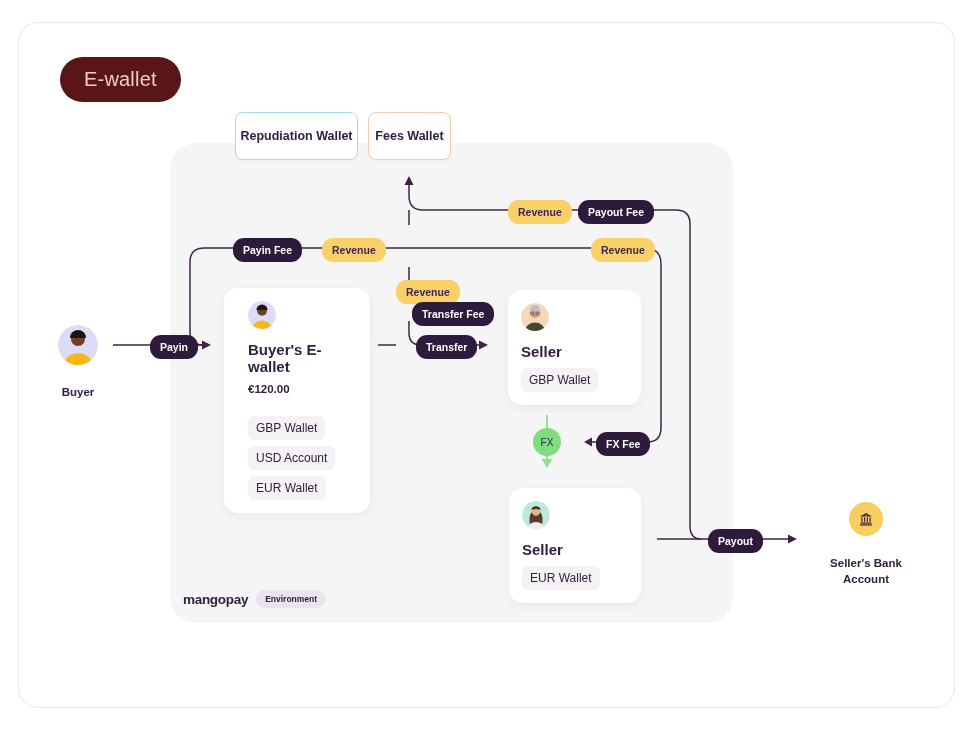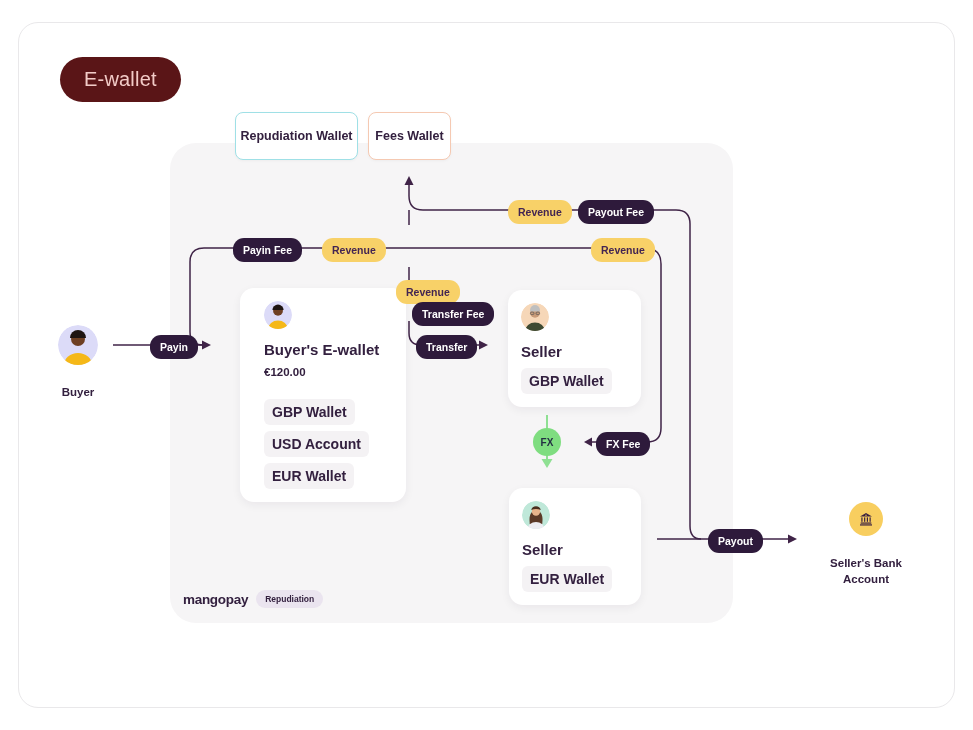--- a/index.html
+++ b/index.html
@@ -41,29 +41,29 @@
   .pill{position:absolute;z-index:3;height:21px;padding:12px 10px;border-radius:11px;
         display:flex;align-items:center;font-size:10.5px;font-weight:700;white-space:nowrap;}
   .pill.dark{background:var(--dark-pill);color:#fff;}
   .pill.gold{background:var(--gold-pill);color:#432552;}
   .card{position:absolute;z-index:2;background:#fff;border-radius:14px;padding:13px;
         box-shadow:0 3px 10px rgba(40,20,50,.06);}
   .card .avatar{width:28px;height:28px;border-radius:50%;overflow:hidden;margin-bottom:12px;}
   .card h3{font-size:15px;font-weight:700;color:var(--ink);margin-bottom:8px;}
   .balance{font-size:11.5px;font-weight:700;color:var(--ink);margin-bottom:21px;}
   .tags{display:flex;flex-wrap:wrap;gap:6px;}
-  .tag{background:var(--tag-bg);color:var(--ink);font-size:14px;font-weight:700;
+  .tag{background:var(--tag-bg);color:var(--ink);font-size:12px;font-weight:400;
        padding:5px 8px;border-radius:6px;white-space:nowrap;}
   .actor{position:absolute;z-index:2;display:flex;flex-direction:column;align-items:center;}
   .actor .big-avatar{width:40px;height:40px;border-radius:50%;overflow:hidden;}
   .actor .actor-label{margin-top:20px;font-size:11.5px;font-weight:700;color:var(--ink);
        text-align:center;line-height:1.35;}
   .fx-circle{position:absolute;z-index:2;left:533px;top:428px;width:28px;height:28px;border-radius:50%;
        background:var(--green);display:flex;align-items:center;justify-content:center;
-       font-size:10px;font-weight:700;color:#233043;}
+       font-size:10px;font-weight:400;color:#233043;}
   .bank-circle{width:34px;height:34px;border-radius:50%;background:var(--bank-yellow);
        display:flex;align-items:center;justify-content:center;}
   .footer-brand{position:absolute;z-index:2;left:183px;top:590px;display:flex;align-items:center;gap:8px;}
   .brand-word{font-size:13.5px;font-weight:700;color:var(--ink);letter-spacing:-.3px;}
   .env-pill{background:var(--env-bg);color:var(--ink);font-size:8.5px;font-weight:700;
        padding:4px 9px;border-radius:10px;}
 </style>
 </head>
 <body>
 
@@ -112,21 +112,21 @@
       <svg width="40" height="40" viewBox="0 0 40 40">
         <circle cx="20" cy="20" r="20" fill="#DCDBF8"></circle>
         <circle cx="20" cy="14" r="7" fill="#6E3F23"></circle>
         <path d="M20,5 a8,8 0 0 1 8,8 l-16,0 a8,8 0 0 1 8,-8" fill="#1E1412"></path>
         <path d="M6,40 a14,12 0 0 1 28,0 Z" fill="#F5B818"></path>
       </svg>
     </div>
     <div class="actor-label">Buyer</div>
   </div>
 
-  <div class="card" style="left:240px;top:288px;width:166px;padding-left:24px;">
+  <div class="card" style="left:224px;top:288px;width:146px;padding-left:24px;">
     <div class="avatar">
       <svg width="28" height="28" viewBox="0 0 40 40">
         <circle cx="20" cy="20" r="20" fill="#DCDBF8"></circle>
         <circle cx="20" cy="14" r="7" fill="#6E3F23"></circle>
         <path d="M20,5 a8,8 0 0 1 8,8 l-16,0 a8,8 0 0 1 8,-8" fill="#1E1412"></path>
         <path d="M6,40 a14,12 0 0 1 28,0 Z" fill="#F5B818"></path>
       </svg>
     </div>
     <h3>Buyer's E-wallet</h3>
     <div class="balance">€120.00</div>
@@ -198,15 +198,15 @@
   <div class="pill gold" style="left:508px;top:200px;">Revenue</div>
   <div class="pill dark" style="left:578px;top:200px;">Payout Fee</div>
   <div class="pill gold" style="left:396px;top:280px;">Revenue</div>
   <div class="pill dark" style="left:412px;top:302px;">Transfer Fee</div>
   <div class="pill dark" style="left:416px;top:335px;">Transfer</div>
   <div class="pill dark" style="left:596px;top:432px;">FX Fee</div>
   <div class="pill dark" style="left:708px;top:529px;">Payout</div>
 
   <div class="footer-brand">
     <span class="brand-word">mangopay</span>
-    <span class="env-pill">Repudiation</span>
+    <span class="env-pill">Environment</span>
   </div>
 </div>
 
 </body></html>

